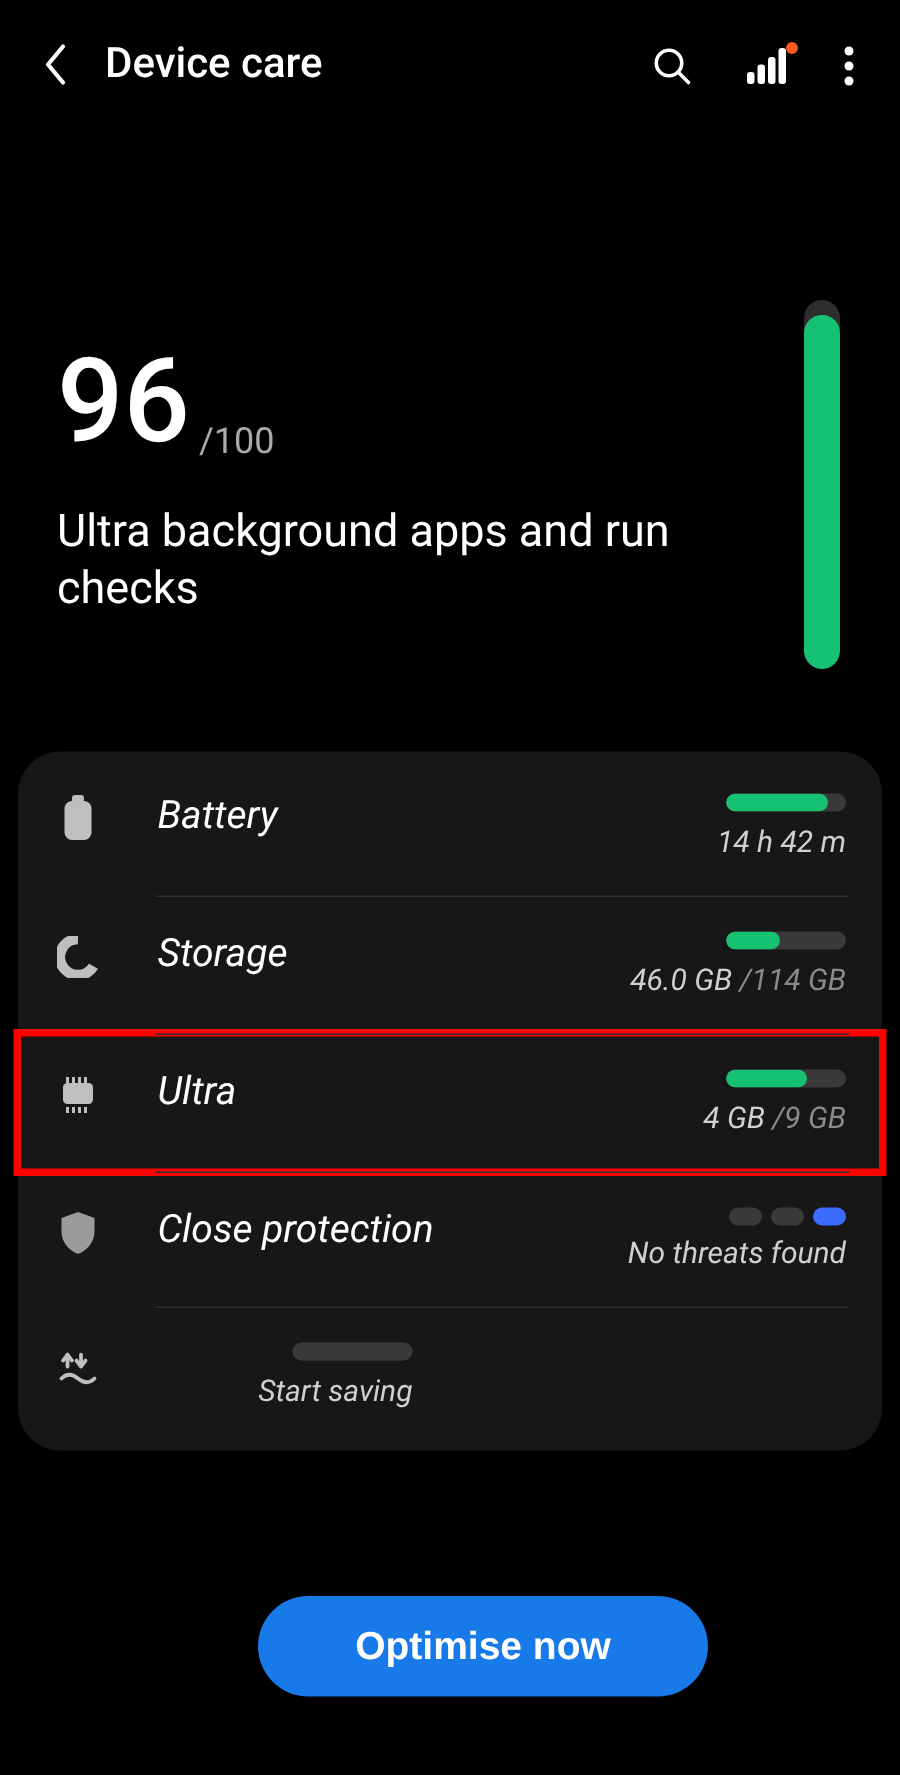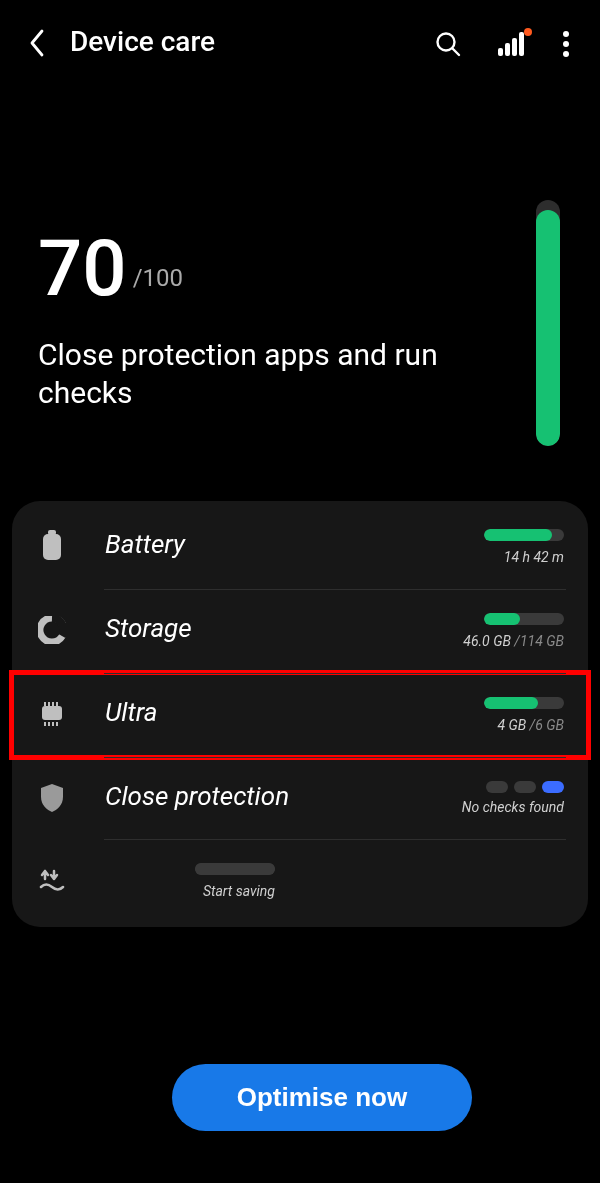--- a/index.html
+++ b/index.html
@@ -50,21 +50,21 @@
   .score-line{ display:flex; align-items:flex-end; }
   .score {
     font-size: 78px;
     font-weight: 500;
     line-height: 1;
   }
   .score-max{
     font-size: 24px;
     color: #aaa;
     margin-left: 6px;
-    margin-bottom: 16px;
+    margin-bottom: 0;
   }
   .hero-sub{
     font-size: 30px;
     font-weight: 400;
     color: #fff;
     margin-top: 28px;
     line-height: 1.25;
     max-width: 460px;
   }
   .vbar-track{
@@ -133,21 +133,21 @@
     height:100%;
     background:#16c172;
     border-radius:6px;
   }
   .bar-fill-grey{
     height:100%;
     background:#3a3a3a;
     border-radius:6px;
   }
   .sub{
-    font-size:14px;
+    font-size:20px;
     color:#d0d0d0;
   }
   .sub .dim{ color:#8a8a8a; }
   .dots3{ display:flex; gap:6px; margin-bottom:6px; }
   .dots3 span{ width:22px; height:12px; border-radius:6px; background:#3a3a3a; }
   .dots3 span.blue{ background:#3b6cff; }
   
   .highlight{
     outline: 5px solid #ff0000;
     outline-offset:-2px;
@@ -202,24 +202,24 @@
         <circle cx="4" cy="4" r="3" fill="#fff"></circle>
         <circle cx="4" cy="14" r="3" fill="#fff"></circle>
         <circle cx="4" cy="24" r="3" fill="#fff"></circle>
       </svg>
     </span>
   </div>
 </div>
 
 <div class="hero">
   <div class="score-line">
-    <span class="score">70</span>
+    <span class="score">96</span>
     <span class="score-max">/100</span>
   </div>
-  <div class="hero-sub">Close protection apps and run checks</div>
+  <div class="hero-sub">Ultra background apps and run checks</div>
   <div class="vbar-track">
     <div class="vbar-fill" id="vbar-fill" style="height: 96%;"></div>
   </div>
 </div>
 
 <div class="card">
 
   <div class="row">
     <span class="row-icon">
       <svg width="22" height="32" viewBox="0 0 22 32">
@@ -269,39 +269,39 @@
           <rect x="19" y="1" width="2" height="4" fill="#bfbfbf"></rect>
       </svg>
     </span>
     <span class="row-label">Ultra</span>
     <div class="row-right">
       <div class="bar">
           <div class="bar-fill" id="memory-bar" style="width: 67%;"></div>
         </div>
       <span class="sub">
         <span>4 GB</span>
-        <span class="dim"> /</span><span class="dim">6 GB</span>
+        <span class="dim"> /</span><span class="dim">9 GB</span>
       </span>
     </div>
   </div>
 
   <div class="row">
     <span class="row-icon">
       <svg width="26" height="30" viewBox="0 0 26 30">
           <path d="M13 1 L24 5 V14 C24 22 18 27 13 29 C8 27 2 22 2 14 V5 Z" fill="#9a9a9a"></path>
         </svg>
     </span>
     <span class="row-label">Close protection</span>
     <div class="row-right">
       <div class="dots3">
           <span></span>
           <span></span>
           <span class="blue"></span>
         </div>
-      <span class="sub">No checks found</span>
+      <span class="sub">No threats found</span>
     </div>
   </div>
 
   <div class="row">
     <span class="row-icon">
       <svg width="28" height="26" viewBox="0 0 28 26">
         <path d="M7 4 L7 12 M4 8 L7 4 L10 8" stroke="#bfbfbf" stroke-width="2.5" fill="none" stroke-linecap="round" stroke-linejoin="round"></path>
         <path d="M16 12 L16 4 M13 8 L16 12 L19 8" stroke="#bfbfbf" stroke-width="2.5" fill="none" stroke-linecap="round" stroke-linejoin="round"></path>
         <path d="M3 20 Q8 15 14 20 T25 20" stroke="#bfbfbf" stroke-width="2.5" fill="none" stroke-linecap="round"></path>
       </svg>

